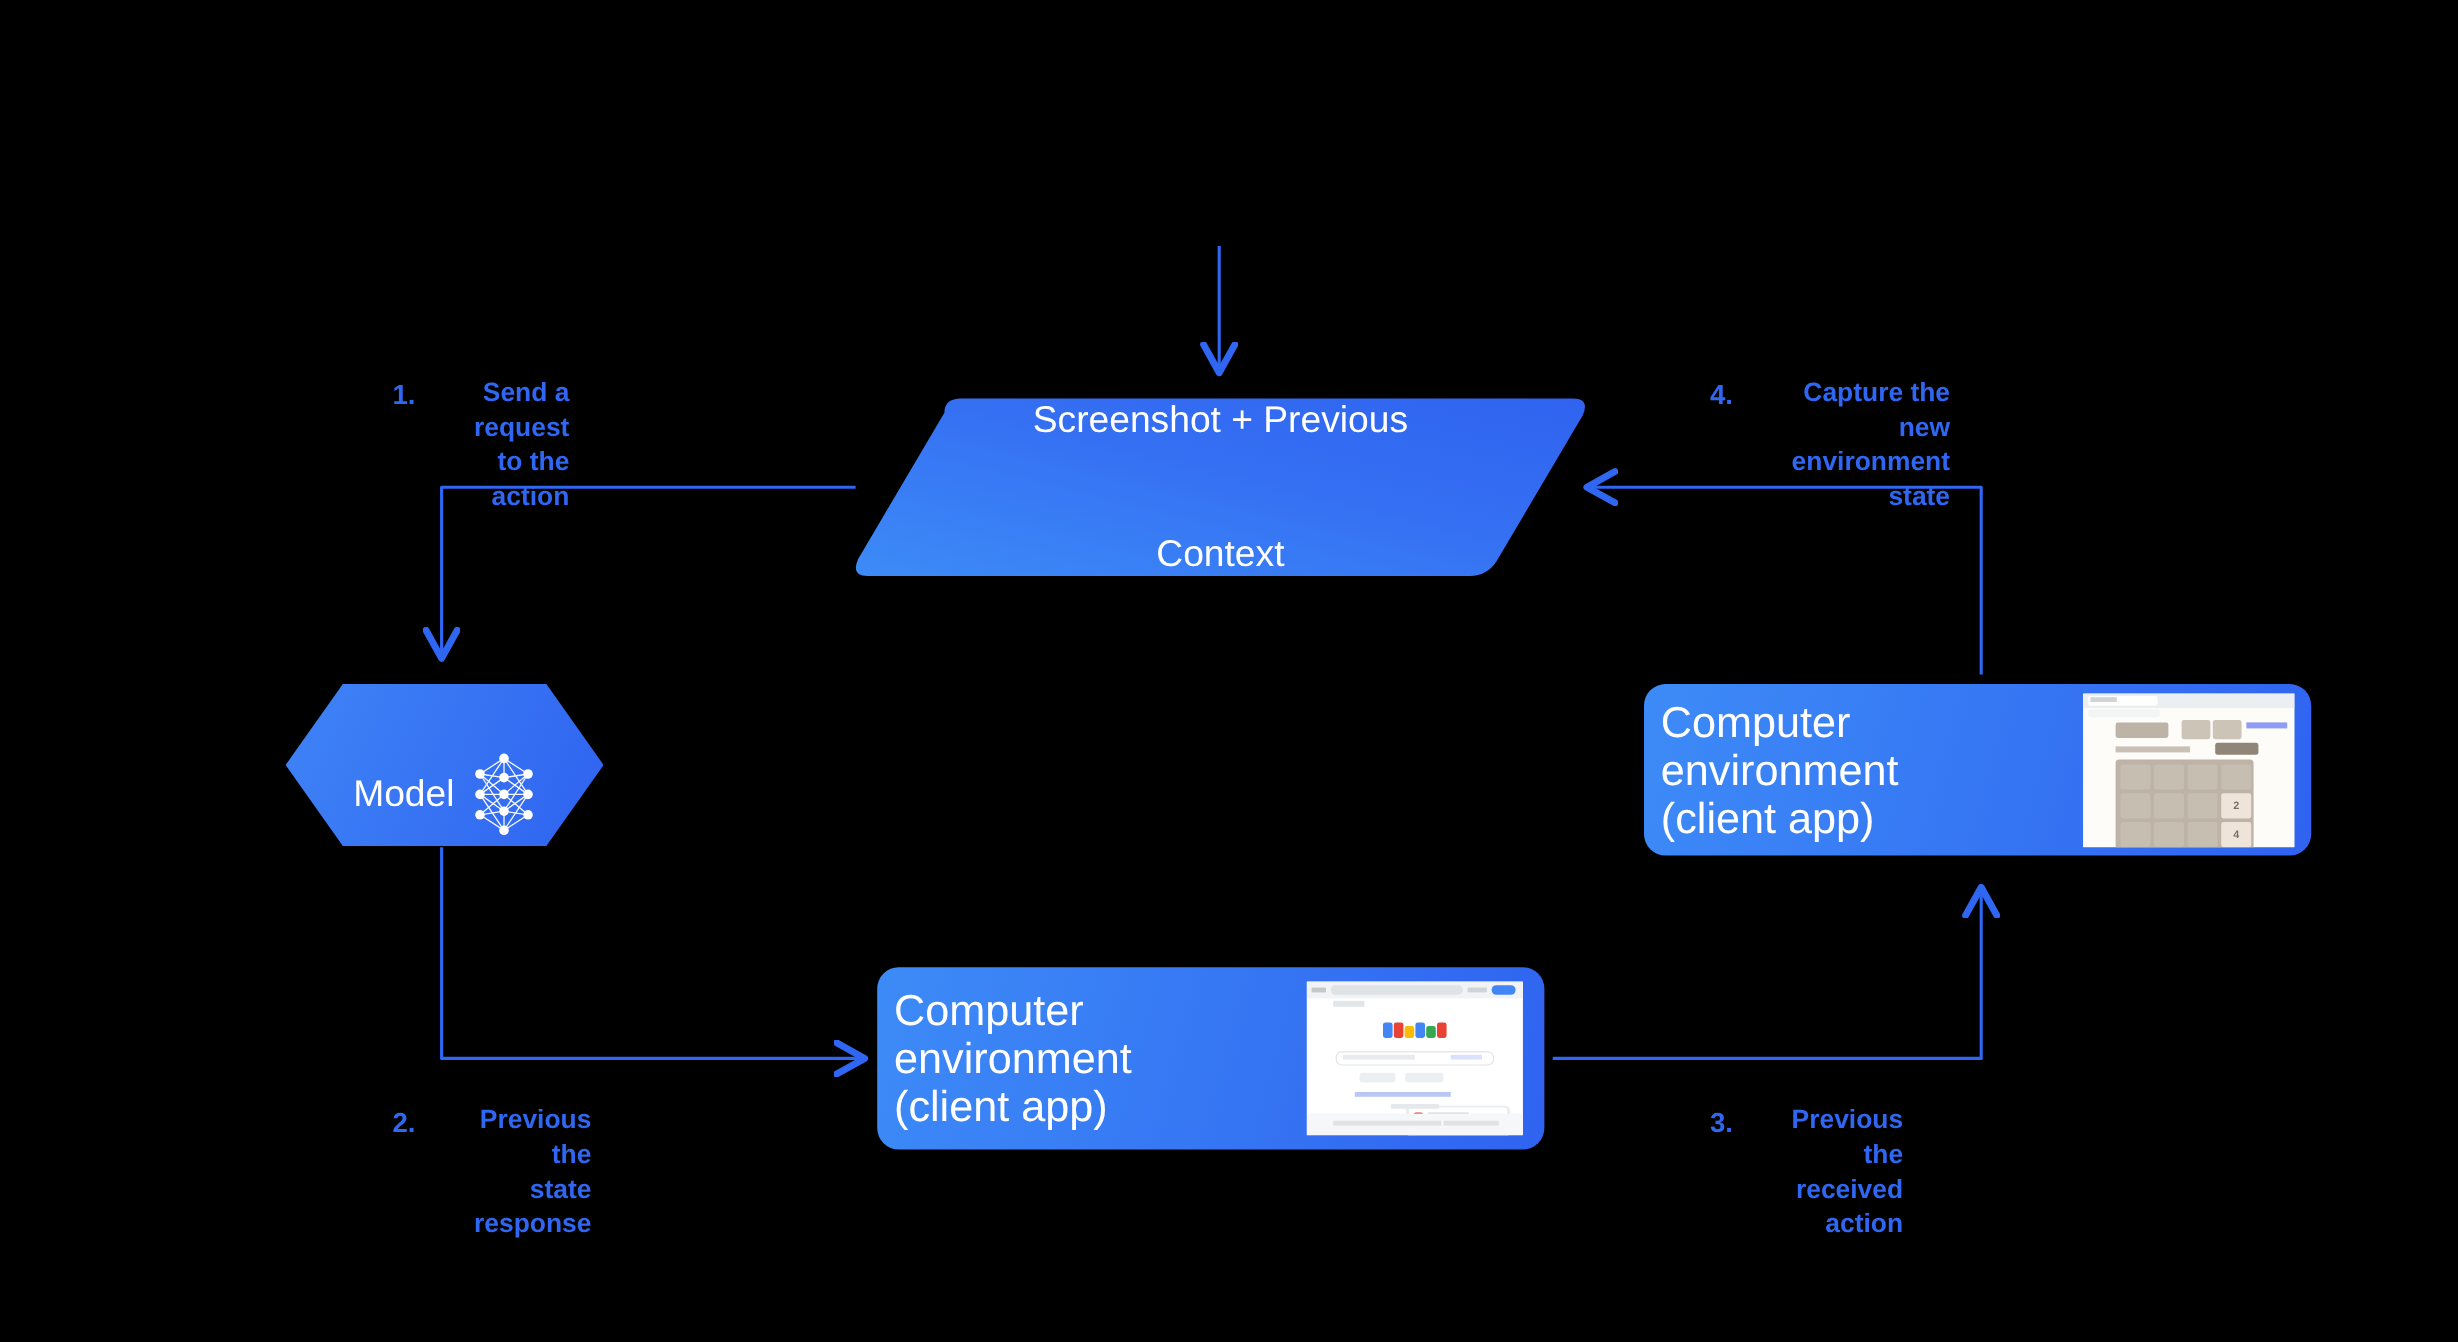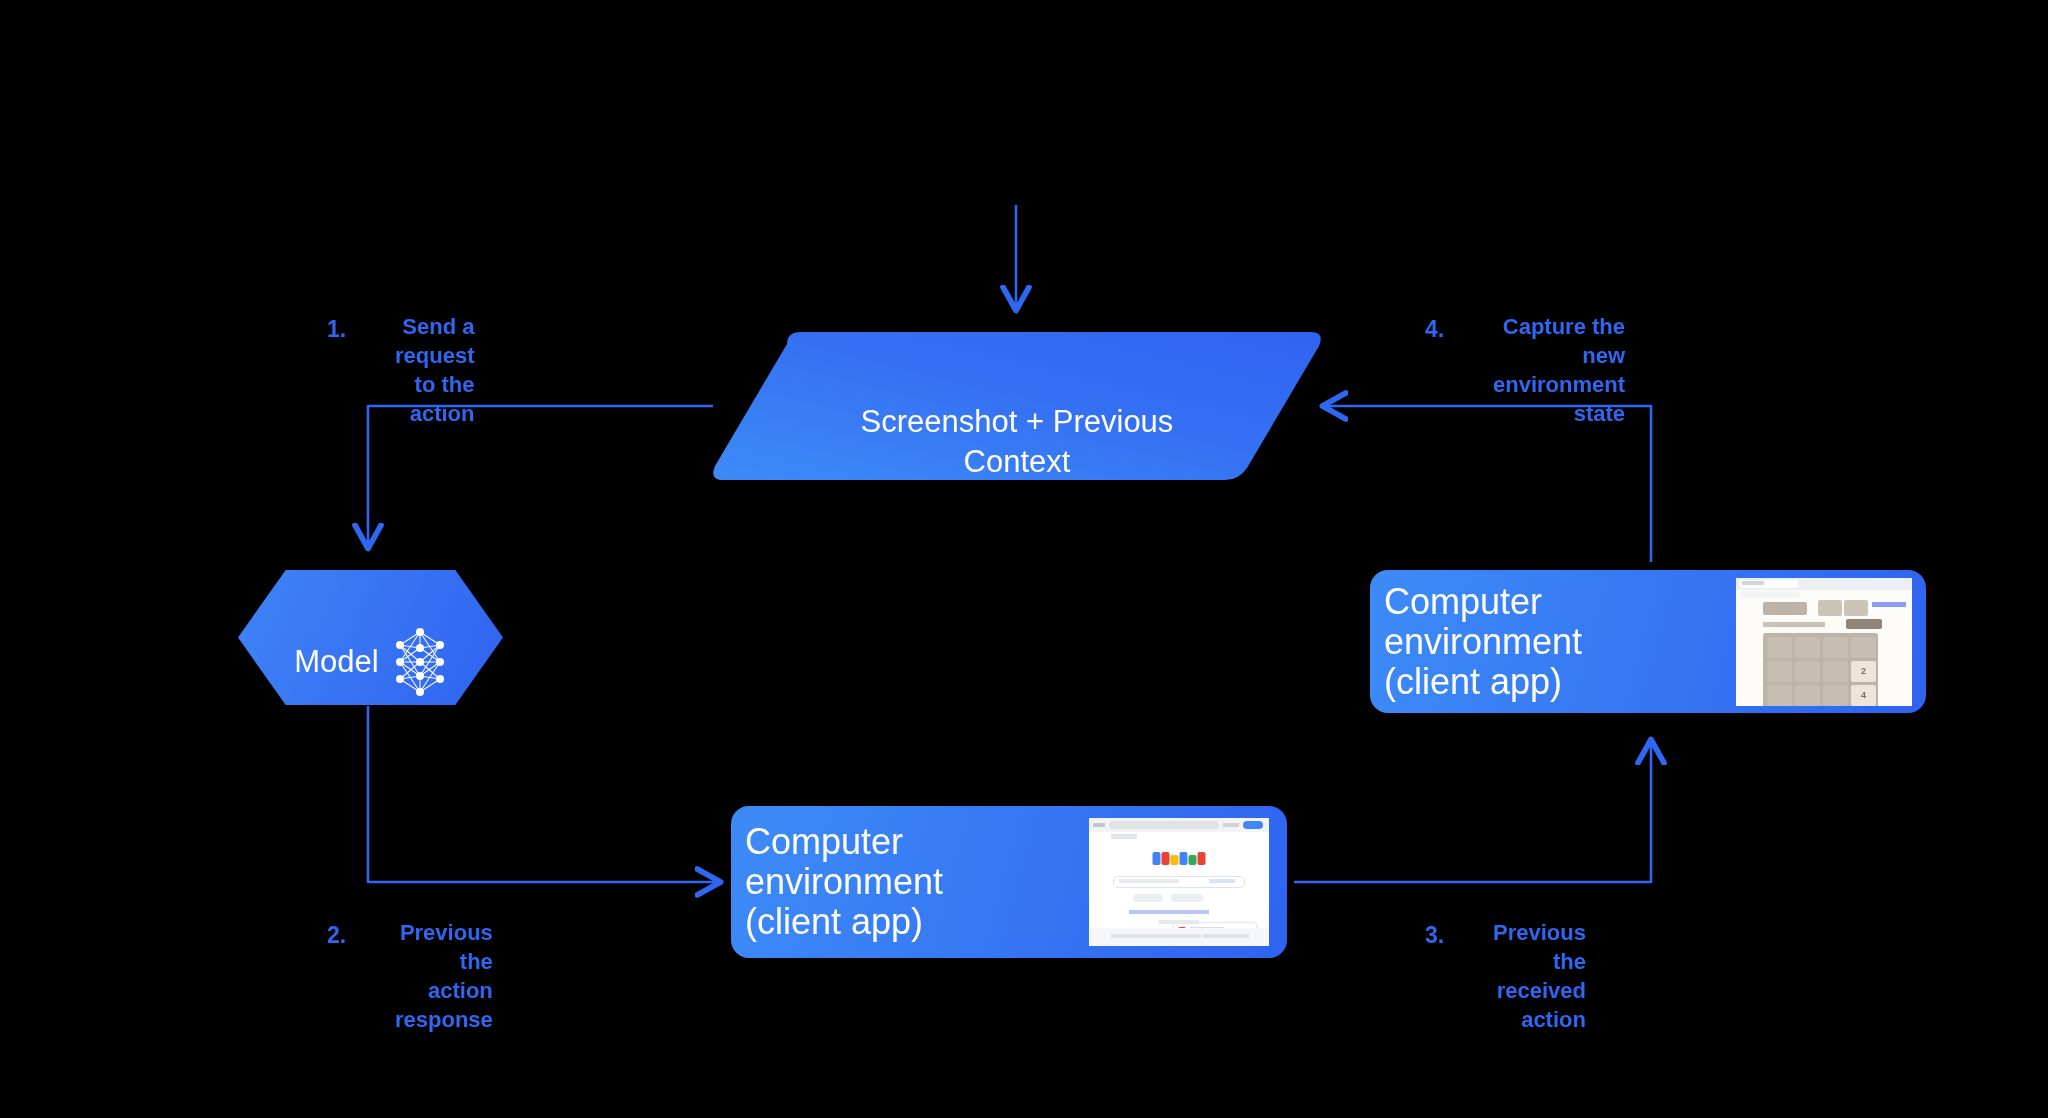--- a/index.html
+++ b/index.html
@@ -29,21 +29,21 @@
 
   
   .para-wrap{
     position:absolute;left:707px;top:330px;width:620px;height:152px;
   }
   .para{
     position:absolute;left:0;top:0;width:100%;height:100%;
   }
   .para-text{
     position:absolute;left:0;top:0;width:100%;height:100%;
-    display:flex;flex-direction:column;align-items:center;justify-content:flex-end;
+    display:flex;flex-direction:column;align-items:center;justify-content:space-between;
     color:#ffffff;font-size:31px;line-height:40px;text-align:center;
     pointer-events:none;
   }
 
   
   .hex-wrap{
     position:absolute;left:238px;top:570px;width:265px;height:135px;
   }
   .hex{
     position:absolute;inset:0;
@@ -304,21 +304,21 @@
     <span class="txt"><span>Send a request</span><br><span>to the action</span></span>
   </div>
 
   <div class="step" id="step4">
     <span class="num">4.</span>
     <span class="txt"><span>Capture the new</span><br><span>environment state</span></span>
   </div>
 
   <div class="step" id="step2">
     <span class="num">2.</span>
-    <span class="txt"><span>Previous the</span><br><span>action response</span></span>
+    <span class="txt"><span>Previous the</span><br><span>state response</span></span>
   </div>
 
   <div class="step" id="step3">
     <span class="num">3.</span>
     <span class="txt"><span>Previous the</span><br><span>received action</span></span>
   </div>
 
 </div>
 
 </body></html>

